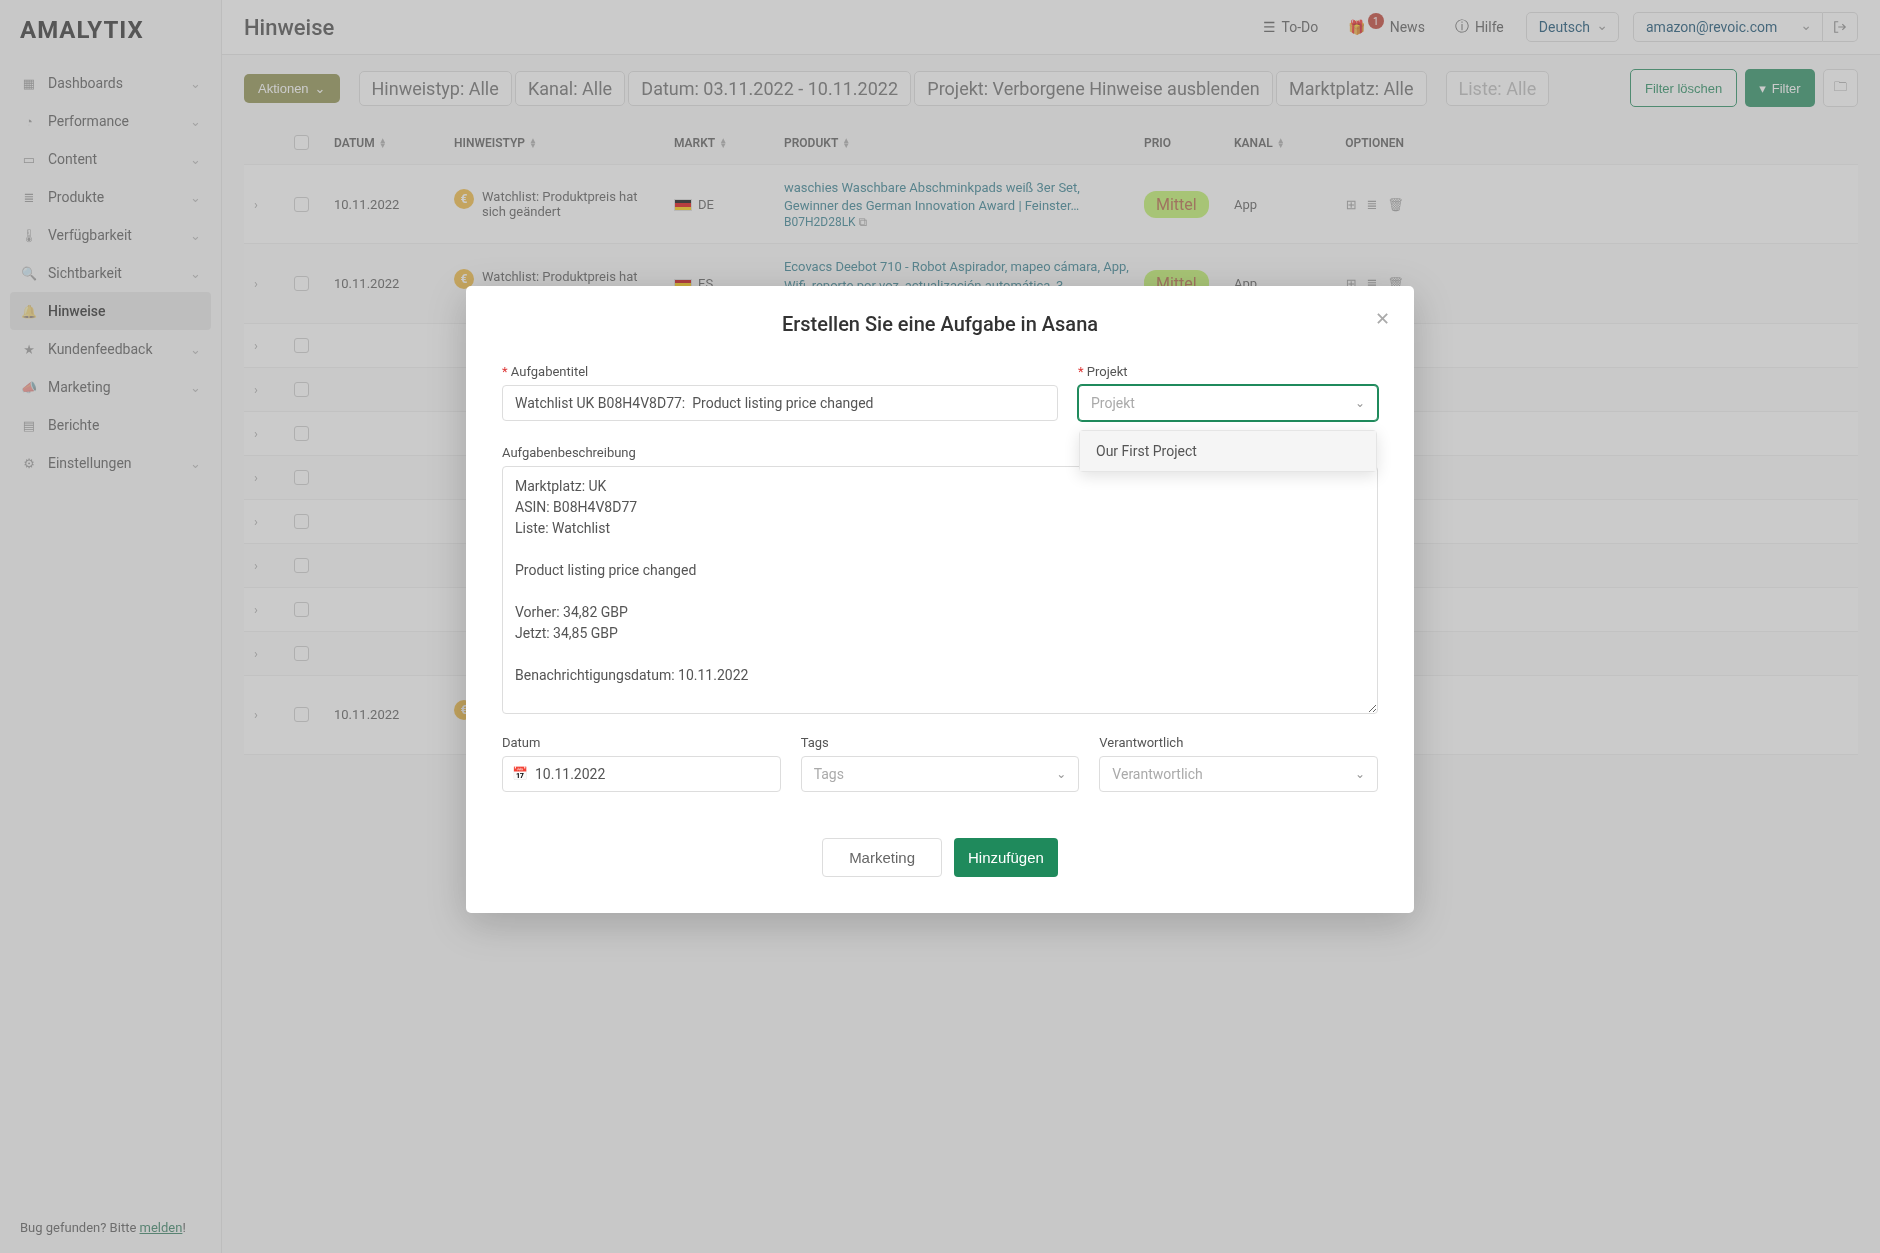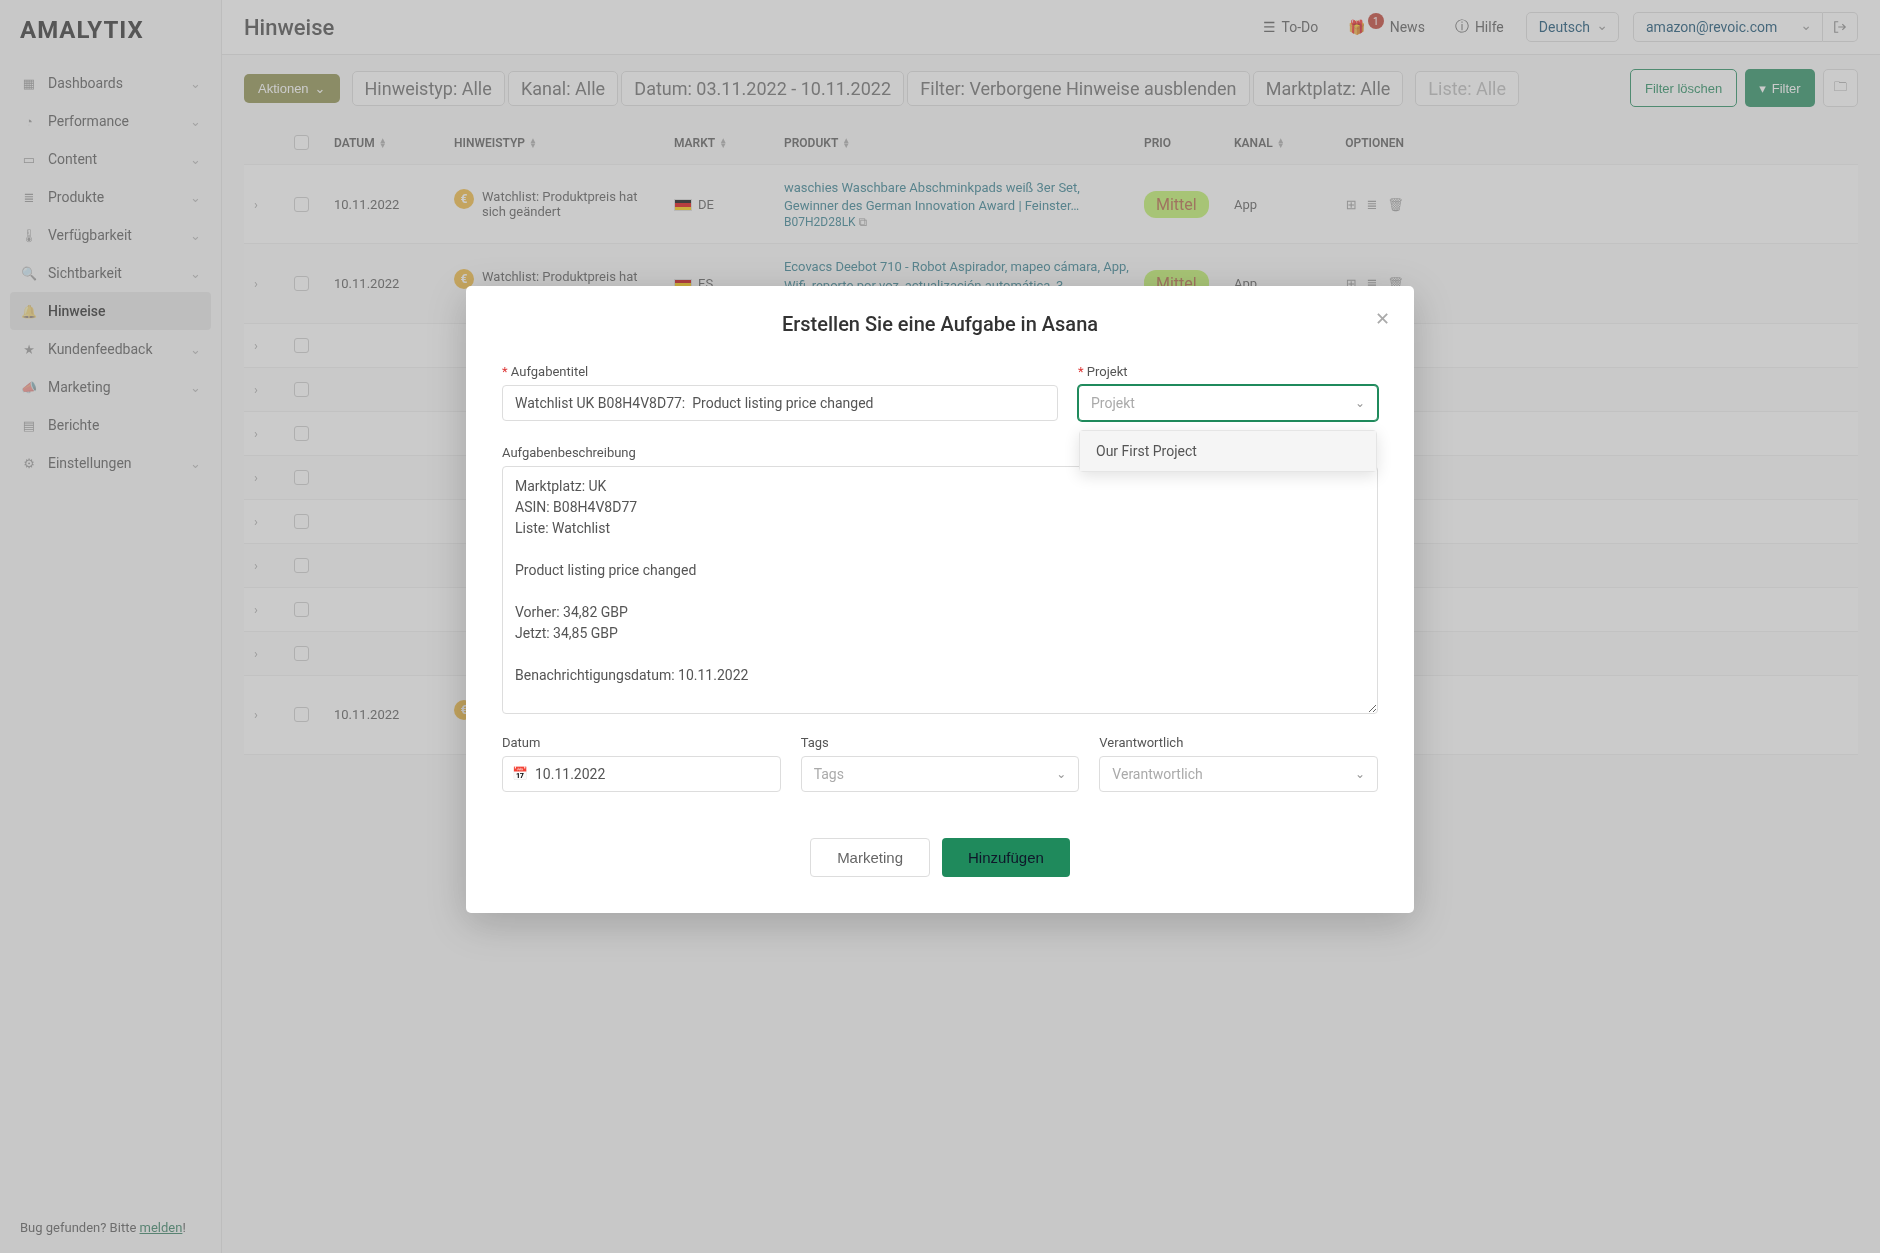--- a/index.html
+++ b/index.html
@@ -18,21 +18,21 @@
 .main { flex: 1; display: flex; flex-direction: column; background: #fafafa; }
 .topbar { display: flex; align-items: center; padding: 12px 22px; border-bottom: 1px solid #e5e5e5; gap: 14px; background: #fff; }
 .page-title { font-size: 22px; font-weight: 500; color: #444; margin-right: auto; }
 .topbar-item { display: flex; align-items: center; gap: 6px; color: #555; font-size: 14px; padding: 4px 8px; cursor: pointer; }
 .topbar-item .badge { background: #c0392b; color:#fff; border-radius: 50%; font-size: 10px; width: 16px; height: 16px; display:inline-flex; align-items:center; justify-content:center; margin-left:-4px; margin-top:-12px; }
 .select { border: 1px solid #ddd; border-radius: 5px; padding: 6px 28px 6px 12px; background: #fff; color:#0c4a6e; font-size: 14px; position: relative; }
 .select::after { content: "⌄"; position: absolute; right: 10px; top: 4px; color:#999; }
 .logout { border: 1px solid #ddd; border-left:none; border-radius: 0 5px 5px 0; padding: 7px 10px; background:#fff; color:#777; cursor:pointer; }
 .user-wrap { display:flex; }
 .user-wrap .select { border-radius: 5px 0 0 5px; min-width:190px; }
-.filters { display: flex; align-items: center; gap: 12px; padding: 14px 22px; flex-wrap: wrap; }
+.filters { display: flex; align-items: center; gap: 19px; padding: 14px 22px; flex-wrap: wrap; }
 .chip { border: 1px solid #ddd; border-radius: 5px; padding: 6px 12px; color:#666; font-size: 18px; background:#fff; }
 .btn { border: none; border-radius: 5px; padding: 7px 14px; font-size: 13px; cursor: pointer; display:inline-flex; align-items:center; gap:6px;}
 .btn-green-solid { background:#1f8a5c; color:#fff; }
 .btn-green-outline { border:1px solid #1f8a5c; color:#1f8a5c; background:#fff; }
 .btn-olive { background:#8a8c47; color:#fff; }
 .sq-btn { border:1px solid #ddd; border-radius:5px; padding:7px 10px; background:#fff; color:#666; }
 .table { padding: 0 22px; }
 .thead, .trow { display: grid; grid-template-columns: 30px 30px 110px 210px 100px 350px 80px 60px 100px; align-items: center; gap: 10px; padding: 14px 10px; border-bottom: 1px solid #eee; }
 .thead { font-weight:600; color:#555; font-size:12px; text-transform: uppercase; }
 .th { display:flex; align-items:center; gap:4px; }
@@ -65,21 +65,21 @@
 .selectbox { position:relative; color:#aaa; }
 .selectbox.focused { border-color:#1f8a5c; box-shadow: 0 0 0 1px #1f8a5c; }
 .selectbox .sarrow { position:absolute; right:12px; top:10px; color:#999; font-size:12px; }
 .date-input { position:relative; }
 .date-input .cal-icon { position:absolute; left:10px; top:10px; color:#bbb; }
 .date-input .input { padding-left:32px; color:#555;}
 .dropdown-menu { position:absolute; top:44px; left:0; right:0; background:#fff; border:1px solid #e5e5e5; border-radius:4px; box-shadow: 0 4px 16px rgba(0,0,0,0.12); z-index:50; }
 .dropdown-item { padding:12px 16px; font-size:14px; color:#555; cursor:pointer; }
 .modal-footer { display:flex; justify-content:center; gap:12px; margin-top:46px; }
 .btn-cancel { background:#fff; border:1px solid #ddd; color:#666; padding:10px 26px; border-radius:4px; font-size:15px; }
-.btn-submit { background:#1f8a5c; color:#0f172a; padding:10px 26px; border-radius:4px; font-size:15px; border:none;text-align:center;}
+.btn-submit { background:#1f8a5c; color:#ffffff; padding:10px 14px; border-radius:4px; font-size:15px; border:none;text-align:center;}
 .cursor-ptr { position:absolute; top:176px; left:688px; pointer-events:none; }
 svg{display:block;}
 </style>
 </head>
 <body>
 
 <div class="app">
   <aside class="sidebar">
     <div class="logo">AMALYTIX</div>
     <nav class="nav" id="nav">
@@ -167,21 +167,21 @@
             </svg>
         </div>
       </div>
     </div>
 
     <div class="filters">
       <button class="btn btn-olive">
           <span>Aktionen</span> 
           <span>⌄</span>
         </button>
-      <span id="chips"><span class="chip">Hinweistyp: Alle</span> <span class="chip">Kanal: Alle</span> <span class="chip">Datum: 03.11.2022 - 10.11.2022</span> <span class="chip">Filter: Verborgene Hinweise ausblenden</span> <span class="chip">Marktplatz: Alle</span> </span>
+      <span id="chips"><span class="chip">Hinweistyp: Alle</span> <span class="chip">Kanal: Alle</span> <span class="chip">Datum: 03.11.2022 - 10.11.2022</span> <span class="chip">Projekt: Verborgene Hinweise ausblenden</span> <span class="chip">Marktplatz: Alle</span> </span>
       <span class="chip" style="color:#bbb"><span>Liste:</span> <span>Alle</span></span>
       <div style="margin-left:auto; display:flex; gap:8px">
         <button class="btn btn-green-outline">Filter löschen</button>
         <button class="btn btn-green-solid">
             <span>▾</span>
             <span>Filter</span>
           </button>
         <button class="sq-btn"><span>🗀</span></button>
       </div>
     </div>

